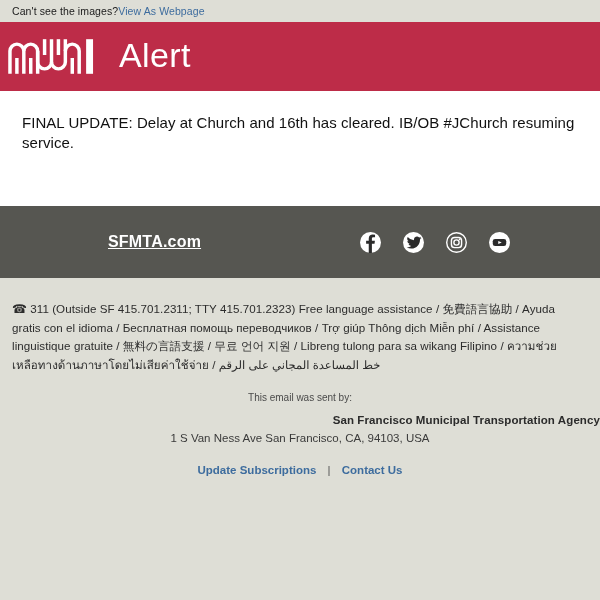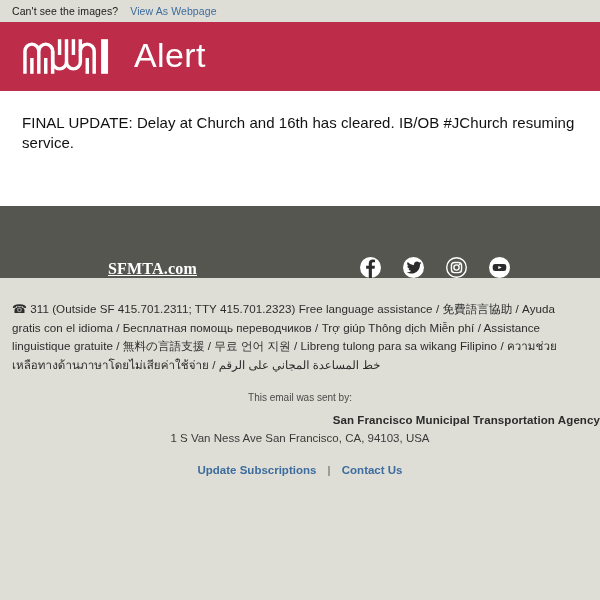--- a/index.html
+++ b/index.html
@@ -23,31 +23,31 @@
     align-items: center;
     padding-left: 12px;
     box-sizing: border-box;
     font-size: 10.5px;
     color: #1a1a1a;
     letter-spacing: .1px;
   }
   .prehead-link {
     color: #3d6c9e;
     text-decoration: none;
-    margin-left: 12px;
+    margin-left: 0;
     font-size: 10.5px;
   }
 
   
   .masthead {
     height: 69px;
     background: #bd2c48;
     display: flex;
     align-items: center;
-    padding-left: 22px;
+    padding-left: 7px;
     box-sizing: border-box;
   }
   .muni-logo {
     display: block;
     width: 90px;
     height: 37px;
   }
   .alert-word {
     color: #ffffff;
     font-size: 34px;
@@ -71,24 +71,23 @@
     color: #111111;
     max-width: 560px;
     letter-spacing: .05px;
   }
 
   
   .socialbar {
     background: #565651;
     height: 72px;
     display: flex;
-    align-items: flex-end;
+    align-items: center;
     box-sizing: border-box;
     padding: 0 18px 0 0;
-    font-family: Liberation Serif, serif;
   }
   .sfmta-link {
     color: #ffffff;
     font-size: 16px;
     font-weight: 700;
     text-decoration: underline;
     margin-left: 108px;
     letter-spacing: .2px;
   }
   .social-icons {

